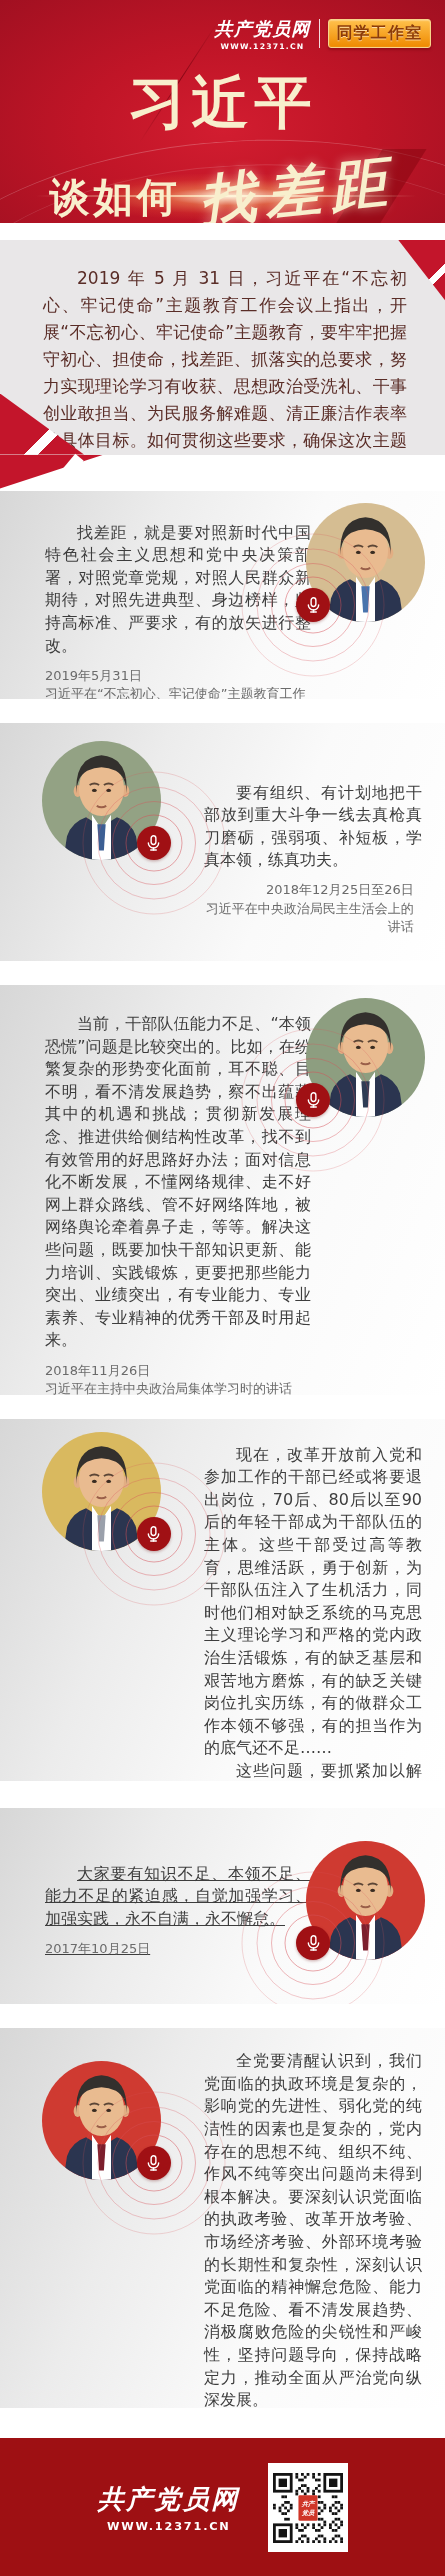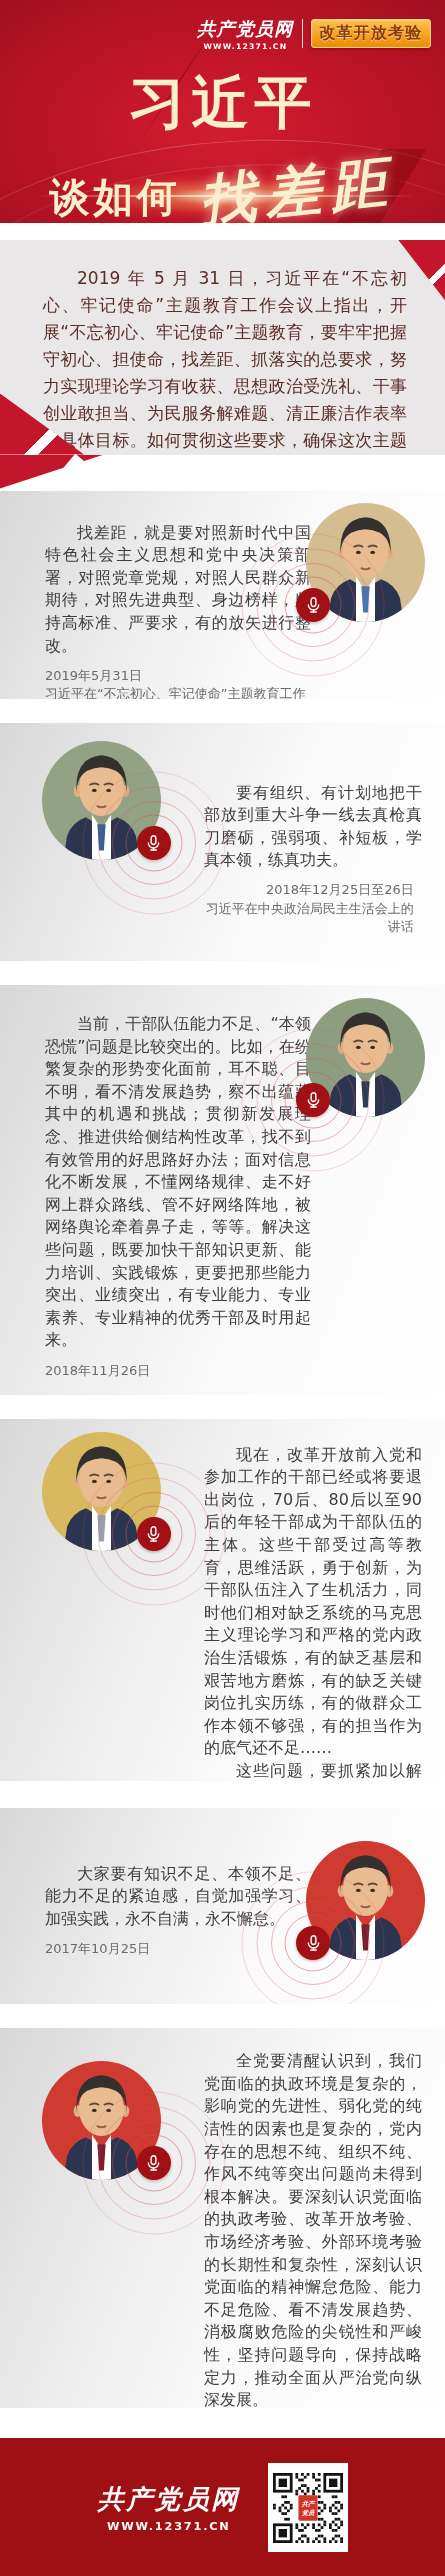--- a/index.html
+++ b/index.html
@@ -92,21 +92,21 @@
     font-size:17px; line-height:27px; color:#5a2d27;
     text-align:justify; text-indent:2em;
   }
 
   
   .card {
     position:relative; overflow:hidden;
     background: linear-gradient(112deg, #d7d7d7 0%, #ececec 32%, #fafafa 62%, #ffffff 100%);
   }
   .h350{height:208px;} .h400{height:238px;} .h690{height:410px;}
-  .h610{height:362px;} .h330{height:196px;} .h640{height:380px;}
+  .h610{height:362px;} .h330{height:196px;text-decoration:underline;} .h640{height:380px;}
   .mb40{margin-bottom:24px;} .mb45{margin-bottom:27px;} .mb50{margin-bottom:30px;}
   .card-text { position:relative; z-index:2; }
   .card-text.pl { padding-left:45px; padding-right:135px; }
   .card-text.pr { padding-left:172px; padding-right:24px;margin-left:32px; }
   .quote { font-size:16px; line-height:22.6px; color:#3d3d3d; text-align:justify; text-indent:2em; }
   .meta { margin-top:9.5px; font-size:13px; line-height:18.4px; color:#6b6b6b; }
   .meta.right { text-align:right; padding-right:8.3px; }
   .pt52{padding-top:31px;} .pt100{padding-top:59px;} .pt48{padding-top:28.5px;}
   .pt42{padding-top:25px;} .pt92{padding-top:55px;} .pt38{padding-top:22.6px;}
 
@@ -162,21 +162,21 @@
     <div class="arc arc2"></div>
     <div class="shard-dark"></div>
     <div class="flare"></div>
     <div class="flare-streak"></div>
     <div class="logo-bar">
       <div class="logo">
         <div class="logo-cn">共产党员网</div>
         <div class="logo-url">WWW.12371.CN</div>
       </div>
       <div class="logo-divider"></div>
-      <div class="badge">改革开放考验</div>
+      <div class="badge">同学工作室</div>
     </div>
     <h1 class="title1">习近平</h1>
     <div class="title2">
       <span class="t2n">谈如何</span>
       <span class="t2s">找差距</span>
     </div>
   </header>
 
   <div class="gap g28"></div>
 
@@ -274,20 +274,21 @@
           </svg>
       </div>
     </div>
   </section>
 
   <section class="card h690 mb40 c3">
     <div class="card-text pl pt48">
       <p class="quote">当前，干部队伍能力不足、“本领恐慌”问题是比较突出的。比如，在纷繁复杂的形势变化面前，耳不聪、目不明，看不清发展趋势，察不出蕴藏其中的机遇和挑战；贯彻新发展理念、推进供给侧结构性改革，找不到有效管用的好思路好办法；面对信息化不断发展，不懂网络规律、走不好网上群众路线、管不好网络阵地，被网络舆论牵着鼻子走，等等。解决这些问题，既要加快干部知识更新、能力培训、实践锻炼，更要把那些能力突出、业绩突出，有专业能力、专业素养、专业精神的优秀干部及时用起来。</p>
       <div class="meta left">
         <div>2018年11月26日</div>
+        <div>习近平在主持中央政治局集体学习时的讲话</div>
       </div>
     </div>
     <div class="photo-wrap side-right" style="top:13px">
       <div class="mic-wrap">
         <div class="ring r1"></div>
         <div class="ring r2"></div>
         <div class="ring r3"></div>
         <div class="ring r4"></div>
         <div class="mic-badge">
           <svg viewBox="0 0 24 24">

